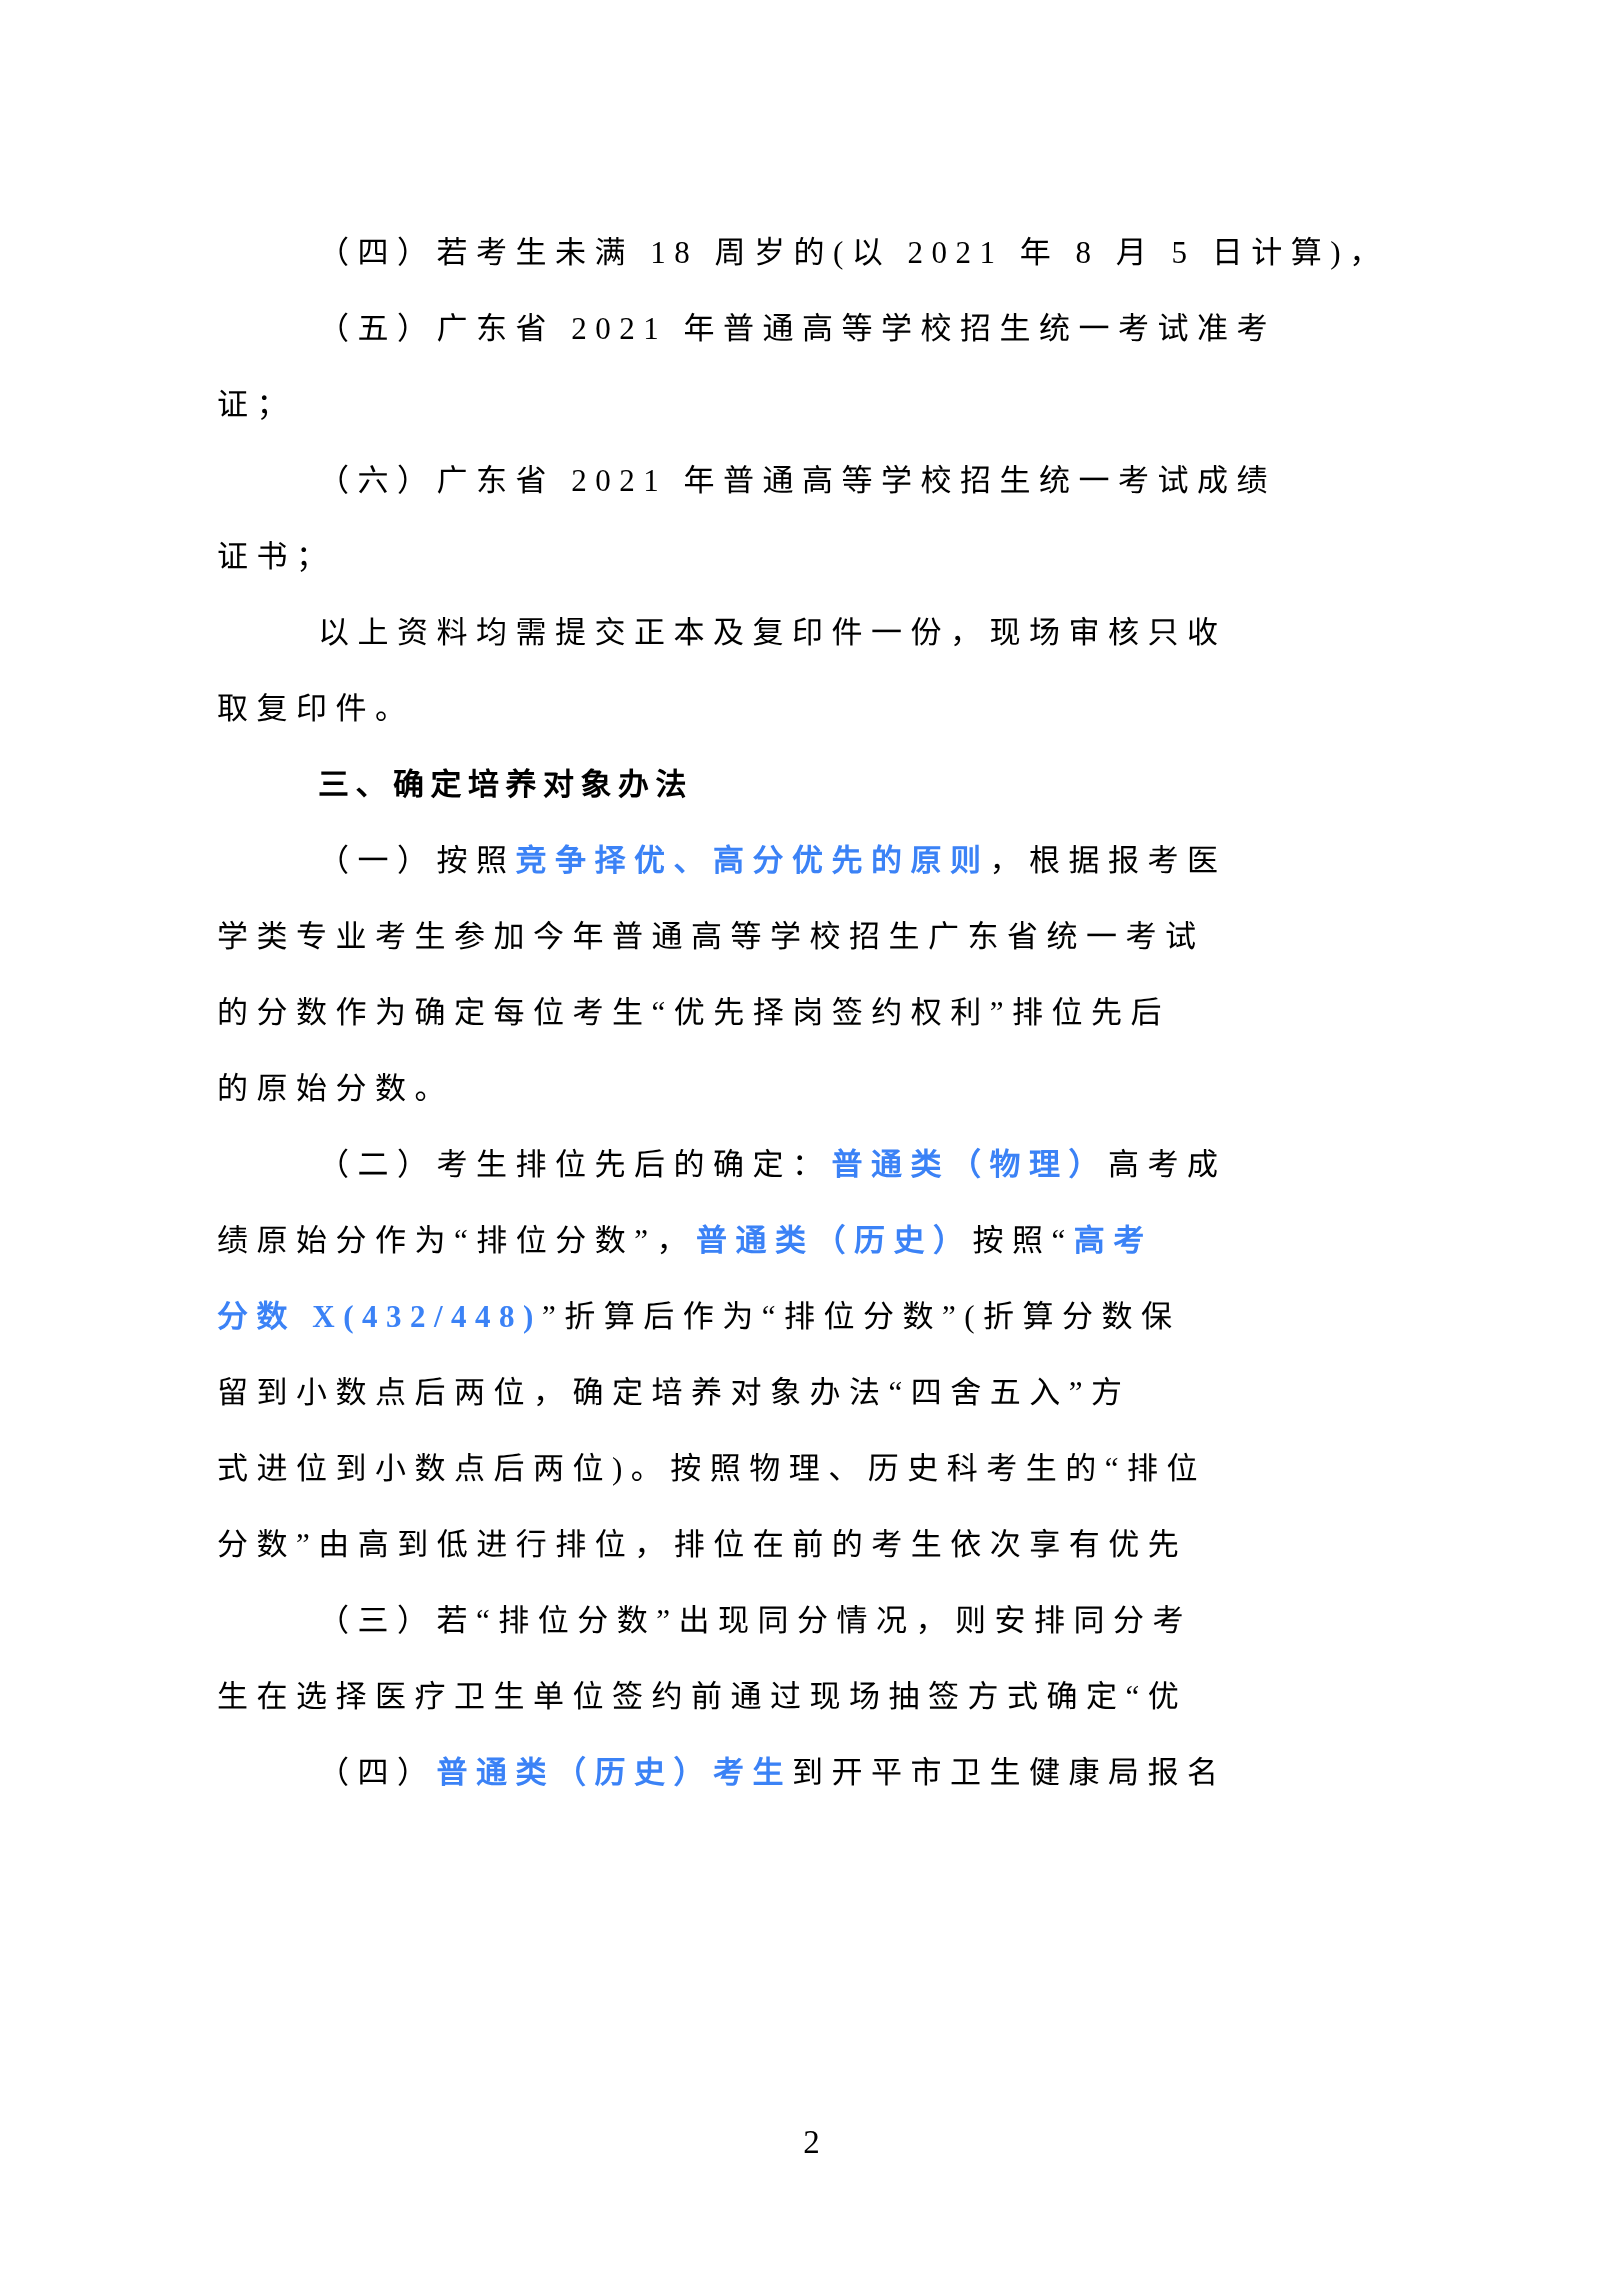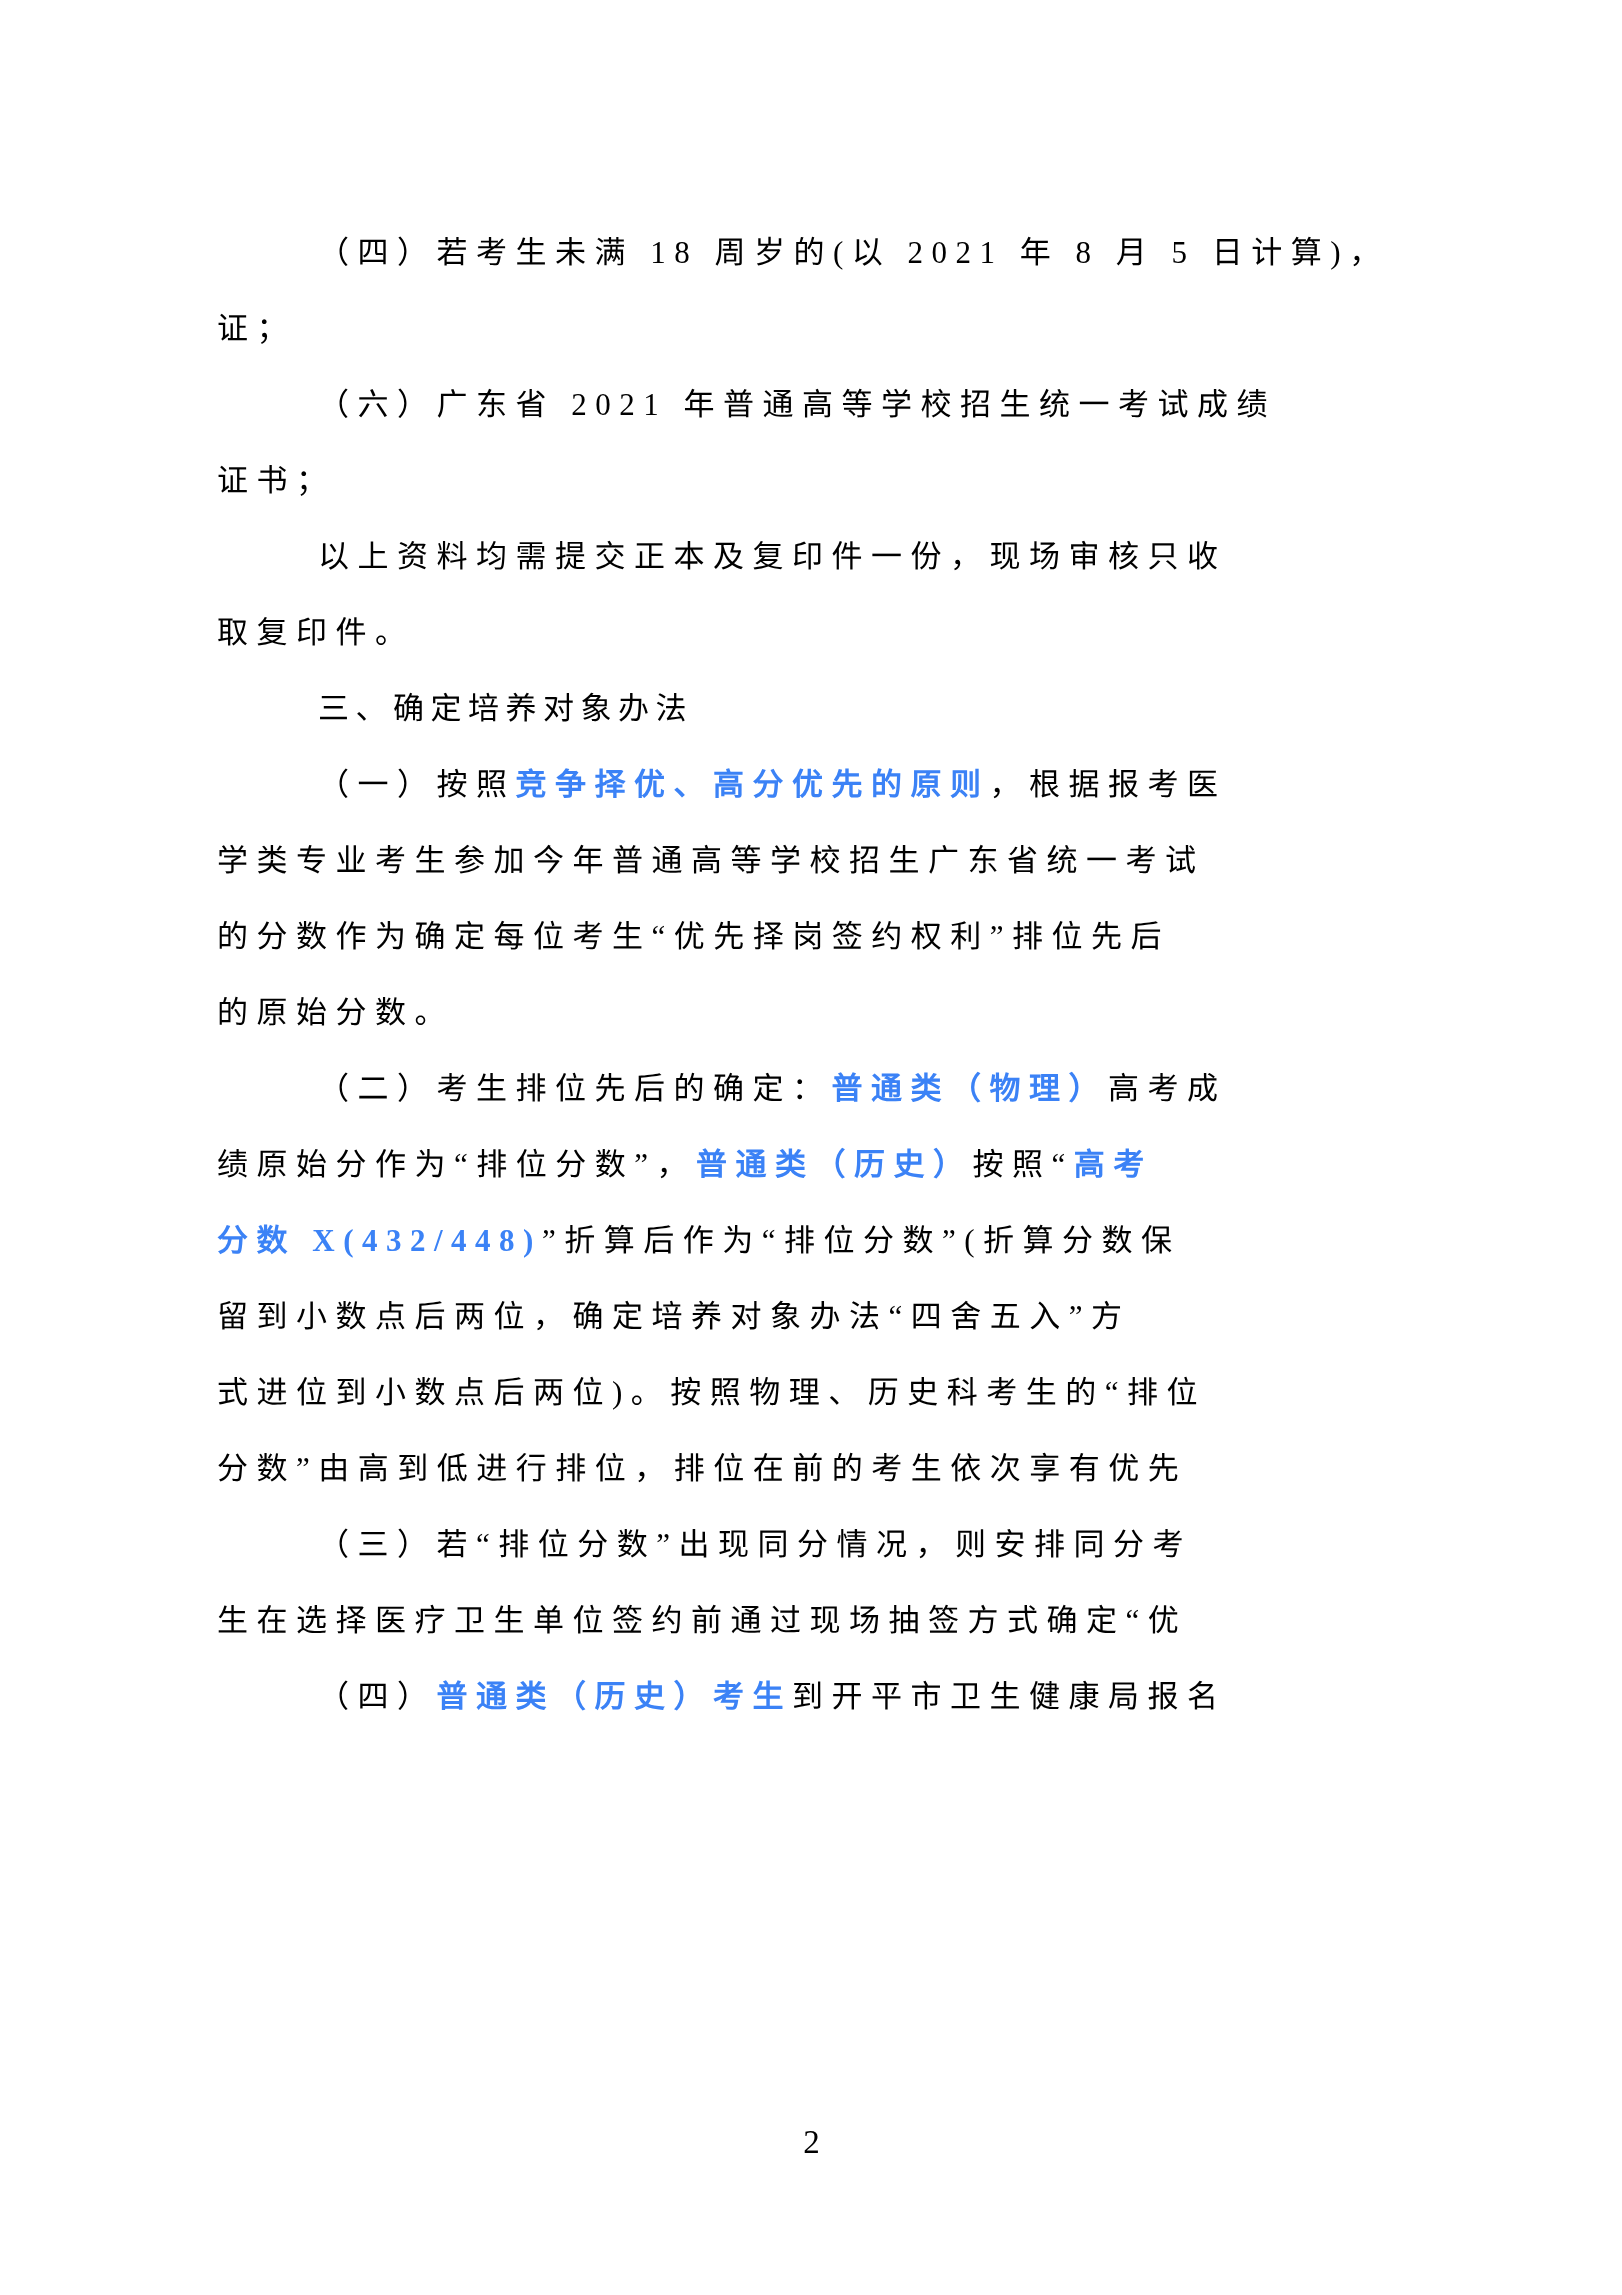--- a/index.html
+++ b/index.html
@@ -31,21 +31,21 @@
     color: #000000;
   }
   .line.indent {
     padding-left: 101px;
   }
   .seg { display: inline; }
   .seg.red { color: #3b82f6; }
   .seg.bold { font-weight: 700; }
   .seg.hei {
     font-family: "Liberation Sans", sans-serif;
-    font-weight: 400;
+    font-weight: 700;
     letter-spacing: 6.5px;
   }
   .page-number {
     position: absolute;
     top: 2119px;
     left: 0;
     width: 100%;
     height: 46px;
     line-height: 46px;
     text-align: center;
@@ -53,20 +53,21 @@
     font-family: "Liberation Serif", serif;
     color: #000000;
   }
 </style>
 </head>
 <body>
 
 <div class="page">
   <div class="text-block">
       <div class="line indent"><span class="seg">（四）若考生未满 18 周岁的(以 2021 年 8 月 5 日计算)，</span></div>
+      <div class="line indent"><span class="seg">（五）广东省 2021 年普通高等学校招生统一考试准考</span></div>
       <div class="line"><span class="seg">证；</span></div>
       <div class="line indent"><span class="seg">（六）广东省 2021 年普通高等学校招生统一考试成绩</span></div>
       <div class="line"><span class="seg">证书；</span></div>
       <div class="line indent"><span class="seg">以上资料均需提交正本及复印件一份，现场审核只收</span></div>
       <div class="line"><span class="seg">取复印件。</span></div>
       <div class="line indent"><span class="seg hei">三、确定培养对象办法</span></div>
       <div class="line indent"><span class="seg">（一）按照</span><span class="seg red bold">竞争择优、高分优先的原则</span><span class="seg">，根据报考医</span></div>
       <div class="line"><span class="seg">学类专业考生参加今年普通高等学校招生广东省统一考试</span></div>
       <div class="line"><span class="seg">的分数作为确定每位考生“优先择岗签约权利”排位先后</span></div>
       <div class="line"><span class="seg">的原始分数。</span></div>

